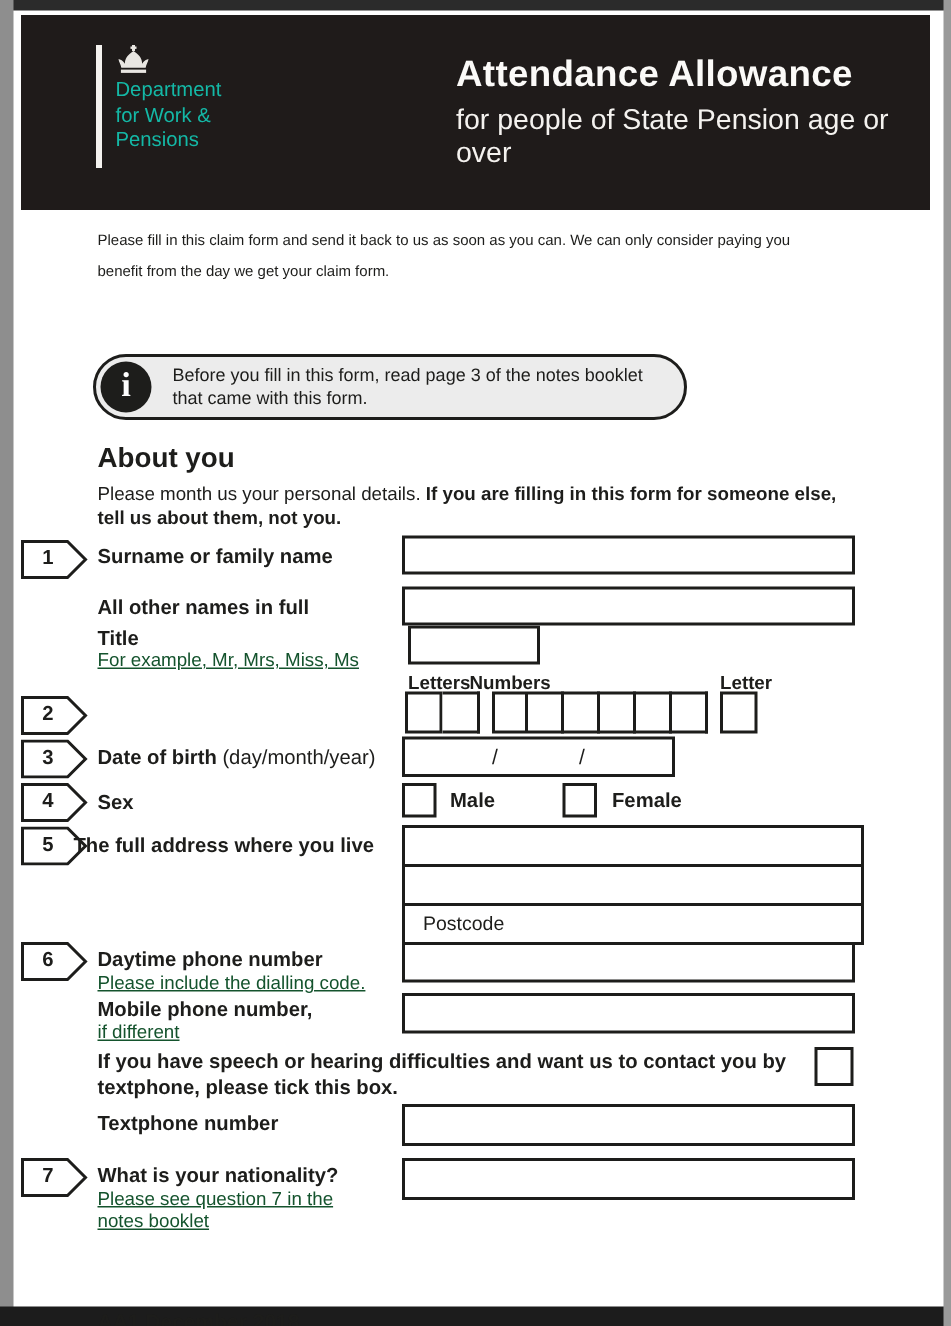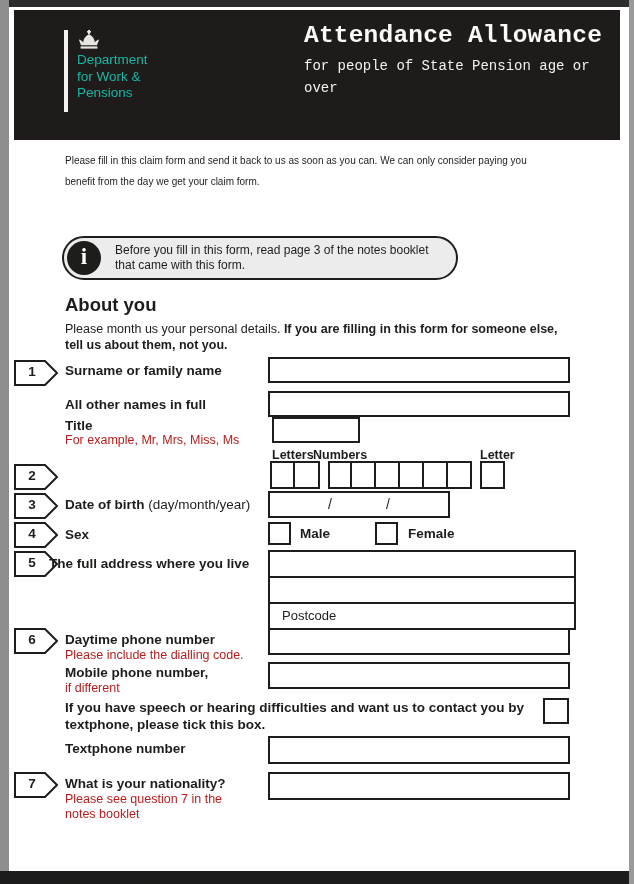--- a/index.html
+++ b/index.html
@@ -15,42 +15,42 @@
   .edge-bottom { left:0; top:871px; width:634px; height:13px; background:#1c1c1c; }
   .edge-right  { left:629px; top:0; width:5px; height:884px; background:#9a9a9a; }
 
   
   .hdr { position:absolute; left:14px; top:10px; width:606px; height:130px; background:#1f1b1a; }
   .logo { position:absolute; left:50px; top:20px; display:flex; }
   .logo-bar { width:4px; height:82px; background:#f4f2ef; }
   .logo-body { margin-left:9px; }
   .crown { display:block; margin-bottom:2px; }
   .dept-line { color:#14b8a6; font-size:13.5px; line-height:16.5px; font-weight:400; }
-  .hdr-titles { position:absolute; left:290px; top:12px;font-family:Liberation Mono, monospace; }
+  .hdr-titles { position:absolute; left:290px; top:26px; }
   .hdr-title { color:#fbfaf8; font-size:24.5px; font-weight:700; letter-spacing:0.2px; }
-  .hdr-sub { margin-top:6px; width:300px; color:#f4f2ef; font-size:14px; line-height:22px; font-weight:400; }
+  .hdr-sub { margin-top:6px; width:300px; color:#f4f2ef; font-size:19px; line-height:22px; font-weight:400; }
 
   .intro { position:absolute; left:65px; top:150px; width:488px;
            font-size:10px; line-height:21px; font-weight:400; }
 
   .pill { position:absolute; left:62px; top:236px; width:392px; height:40px;
           background:#ececec; border:2px solid #1d1d1b; border-radius:22px; }
   .pill-icon { position:absolute; left:3px; top:3px; width:34px; height:34px;
                border-radius:50%; background:#1d1d1b; color:#ffffff;
                font-family:"Liberation Serif", serif; font-weight:700; font-size:23px;
                text-align:center; line-height:32px; }
   .pill-text { position:absolute; left:51px; top:5px; width:320px;
                font-size:12px; line-height:15px; }
 
   .sec-title { position:absolute; left:65px; top:294px; font-size:18.5px; font-weight:700; }
   .sec-desc  { position:absolute; left:65px; top:322px; width:505px; font-size:12.5px; line-height:15.5px; }
   .b { font-weight:700; }
 
   .lbl  { position:absolute; font-size:13.5px; font-weight:700; line-height:16px; }
-  .hint { position:absolute; font-size:12.5px; font-weight:400; line-height:15px; color:#b91c1c; }
+  .hint { position:absolute; font-size:12.5px; font-weight:400; line-height:15px; color:#14532d;text-decoration:underline; }
 
   .qbadge { position:absolute; left:14px; width:46px; height:26px; }
   .qbadge svg { position:absolute; left:0; top:0; }
   .qnum { position:absolute; left:0; top:4px; width:36px; text-align:center;
           font-size:13.5px; font-weight:700; }
 
   .ibox { position:absolute; background:#fff; border:2px solid #1d1d1b; box-sizing:border-box;
           font-family:inherit; font-size:14px; color:#1d1d1b; padding:0 6px; outline:none; border-radius:0; }
   .cells { position:absolute; display:flex; }
   .cell  { width:25px; height:28px; background:#fff; border:2px solid #1d1d1b;

